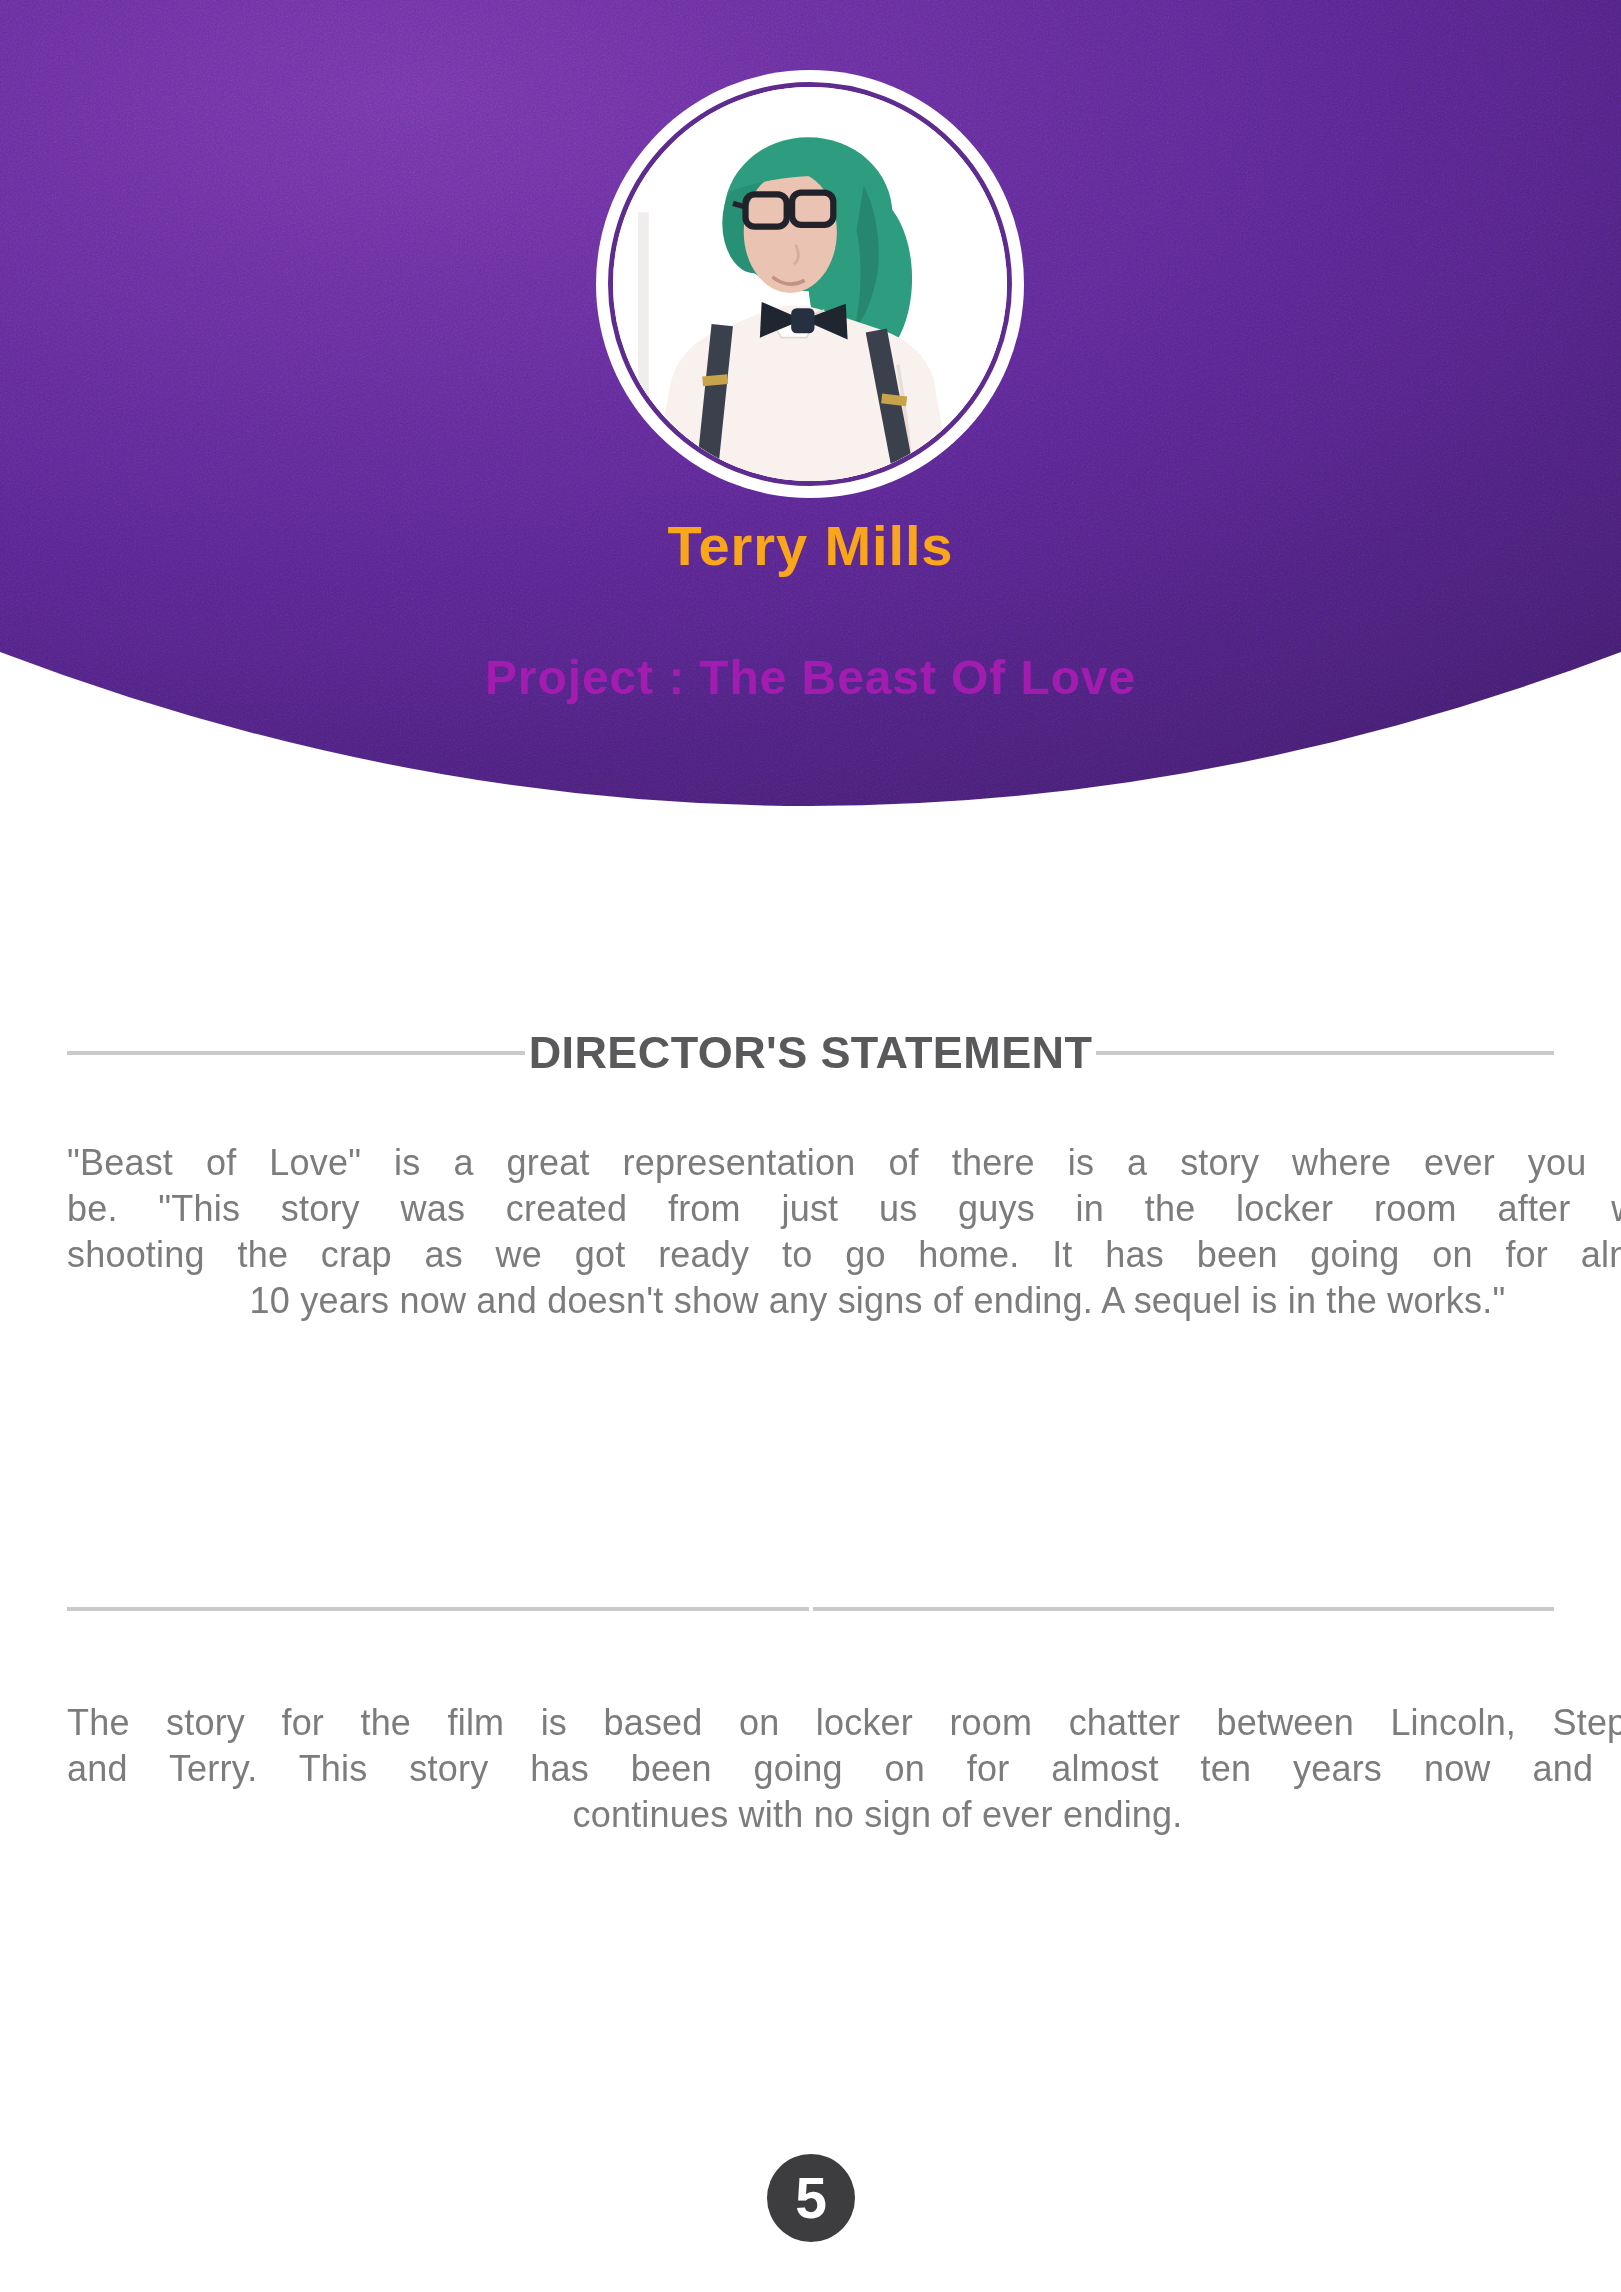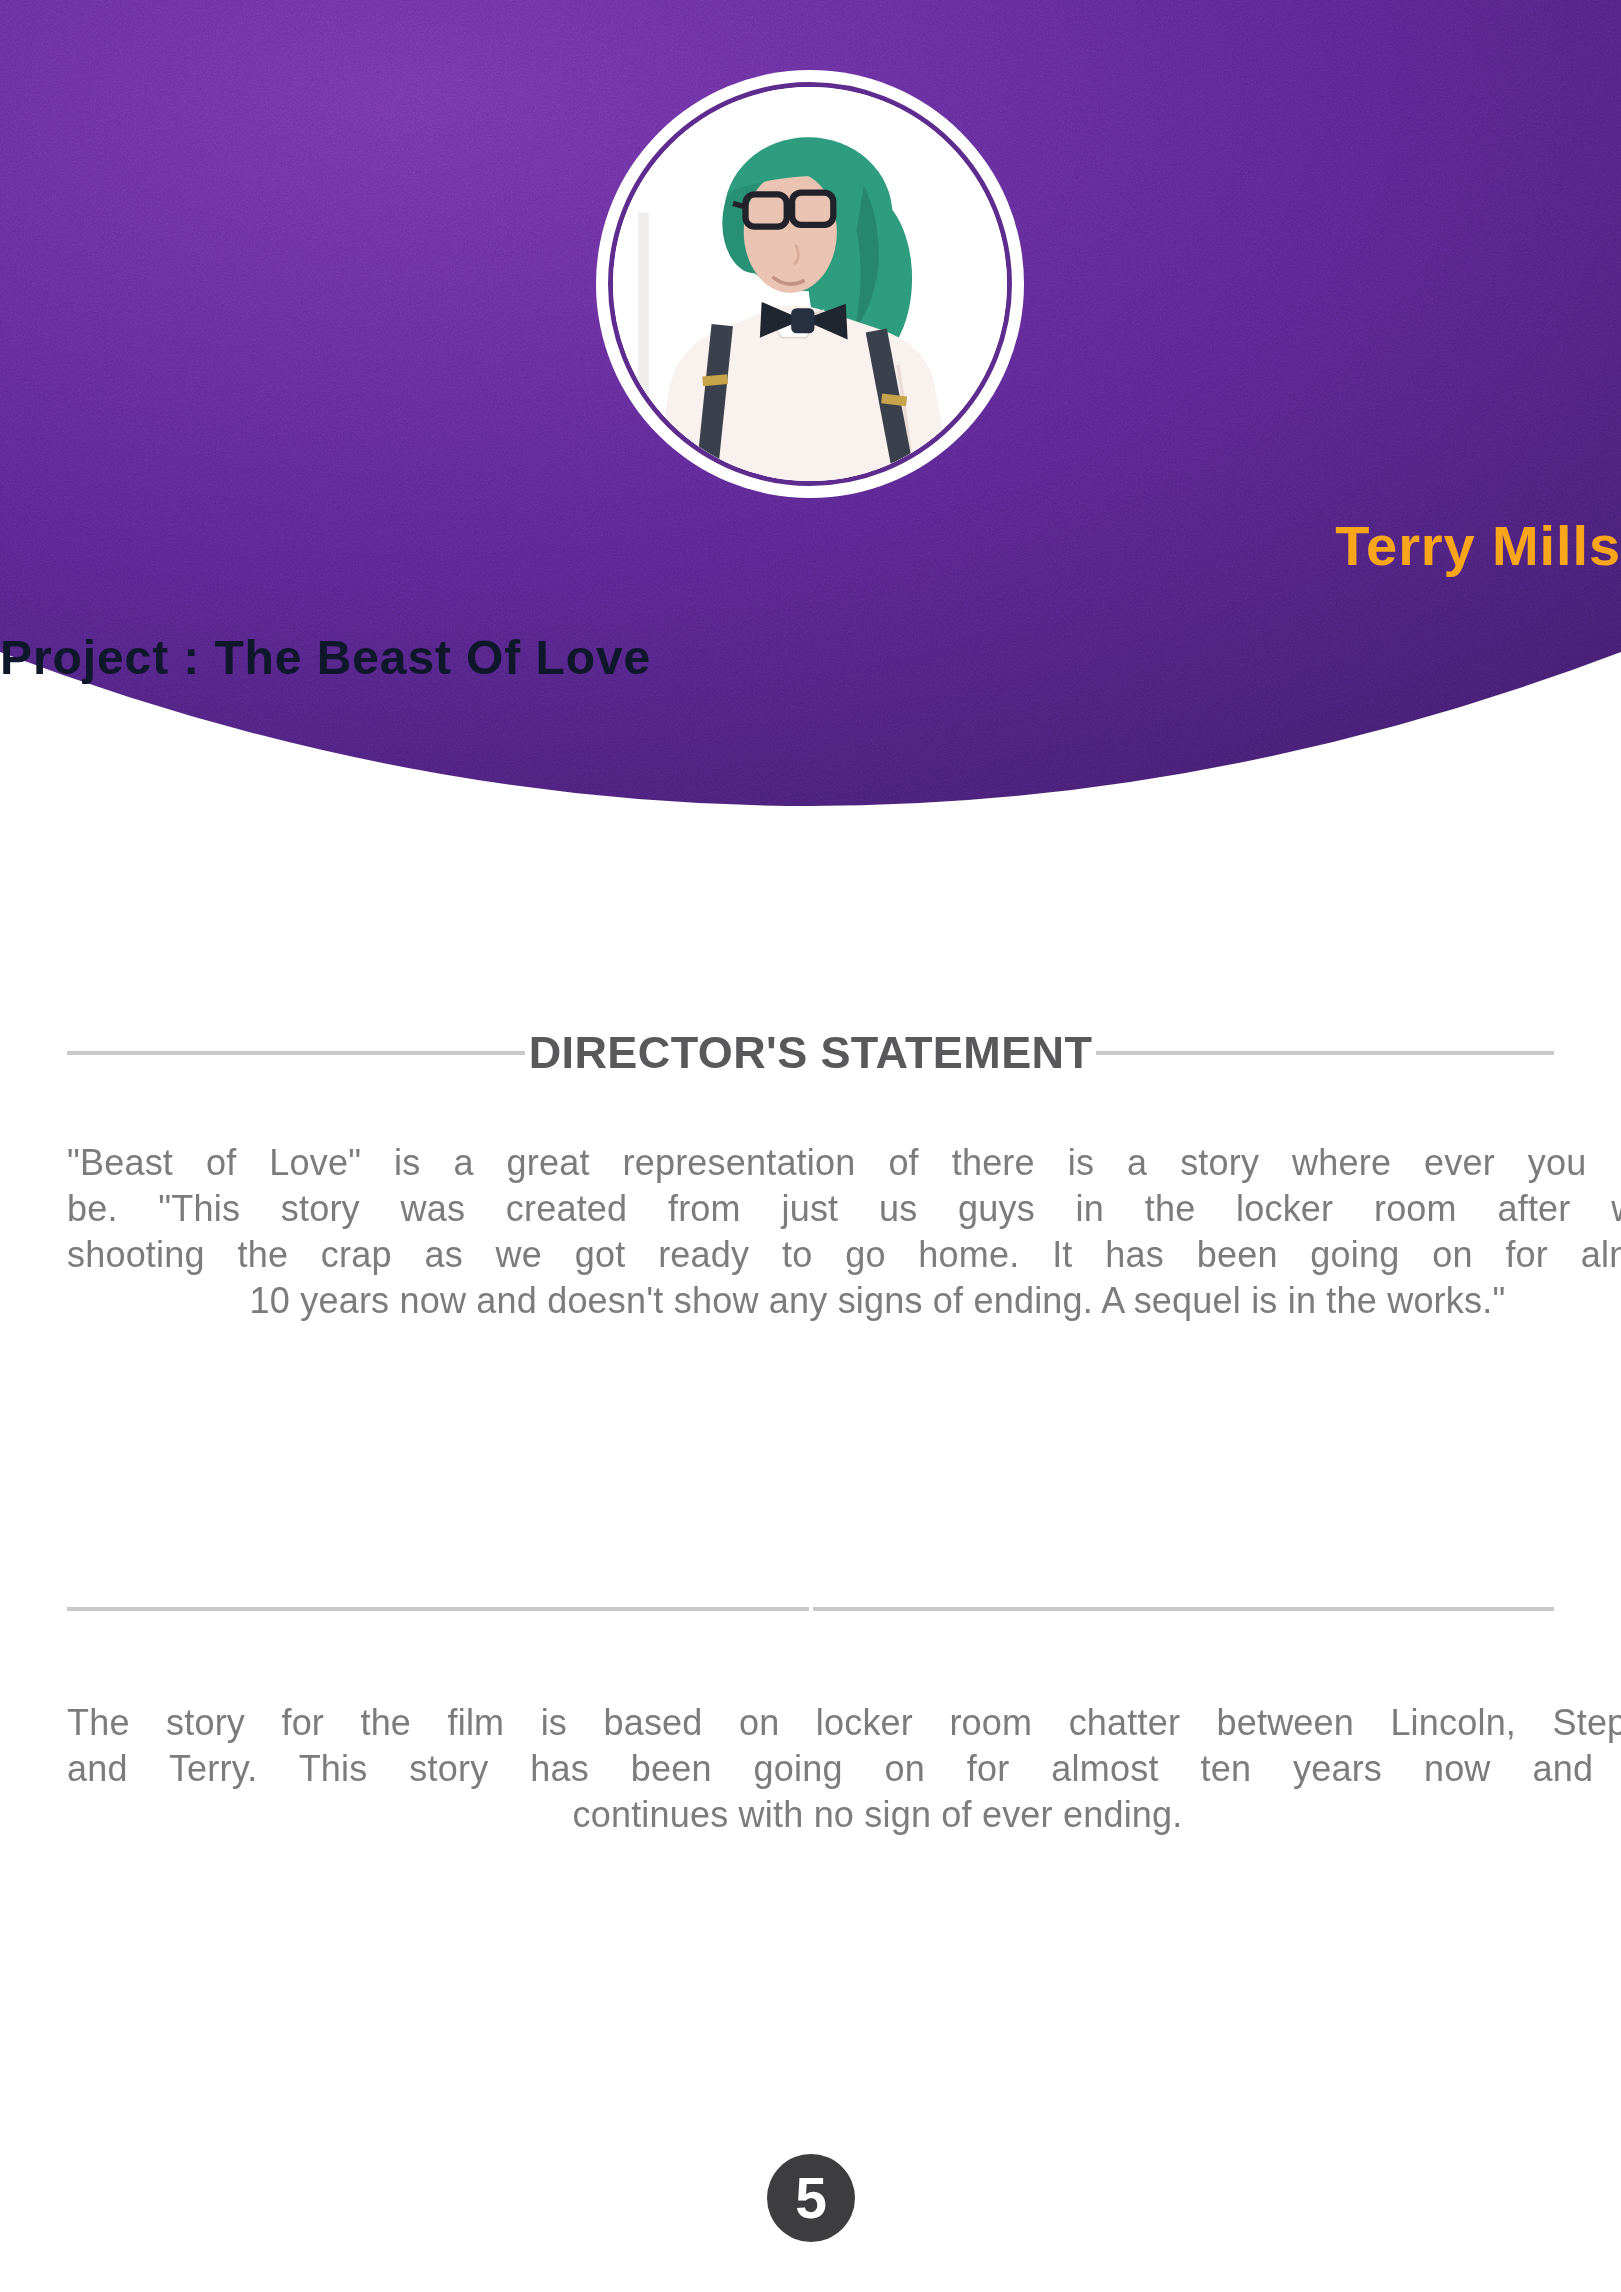--- a/index.html
+++ b/index.html
@@ -30,31 +30,31 @@
     position:absolute;left:596px;top:70px;width:428px;height:428px;border-radius:50%;
     background:#fff;
   }
   .portrait-ring{
     position:absolute;left:11.6px;top:11.6px;right:11.6px;bottom:11.6px;border-radius:50%;
     border:5.4px solid var(--ring-purple,#5E2B8E);background:#fff;overflow:hidden;
   }
   .portrait-ring svg{display:block;}
 
   .hero-name{
-    position:absolute;top:518px;left:0;width:100%;text-align:right;
+    position:absolute;top:518px;left:0;width:100%;text-align:center;
     font-size:56px;font-weight:bold;color:var(--name-orange,#F9A61B);line-height:1;
     letter-spacing:0.9px;
   }
   .hero-country{
     position:absolute;top:577px;left:0;width:100%;text-align:center;
     font-size:36px;font-weight:bold;color:#fff;line-height:1;letter-spacing:0.9px;
   }
   .hero-project{
-    position:absolute;top:634px;left:0;width:100%;
-    font-size:48px;font-weight:bold;color:#0f172a;line-height:1;letter-spacing:0.9px;
+    position:absolute;top:654px;left:0;width:100%;text-align:center;
+    font-size:48px;font-weight:bold;color:#a21caf;line-height:1;letter-spacing:0.9px;
   }
 
   .section{position:absolute;left:67px;width:1487px;}
   .heading-row{display:flex;align-items:center;gap:4px;height:52px;justify-content:flex-end;}
   .rule{flex:1;height:4.5px;background:var(--rule-gray,#CACACA);}
   .section-title{
     font-size:45px;font-weight:bold;color:var(--heading-gray,#59595B);
     white-space:nowrap;letter-spacing:0.4px;
   }
   .para{width:100%;color:var(--body-gray,#7C7C7C);font-size:36px;letter-spacing:0.2px;}

